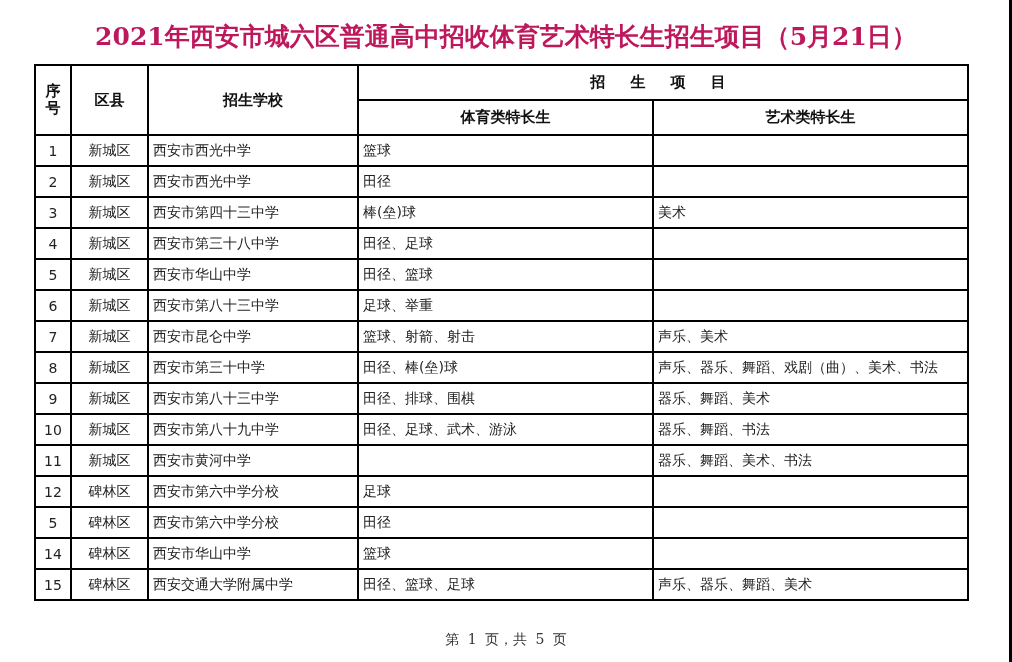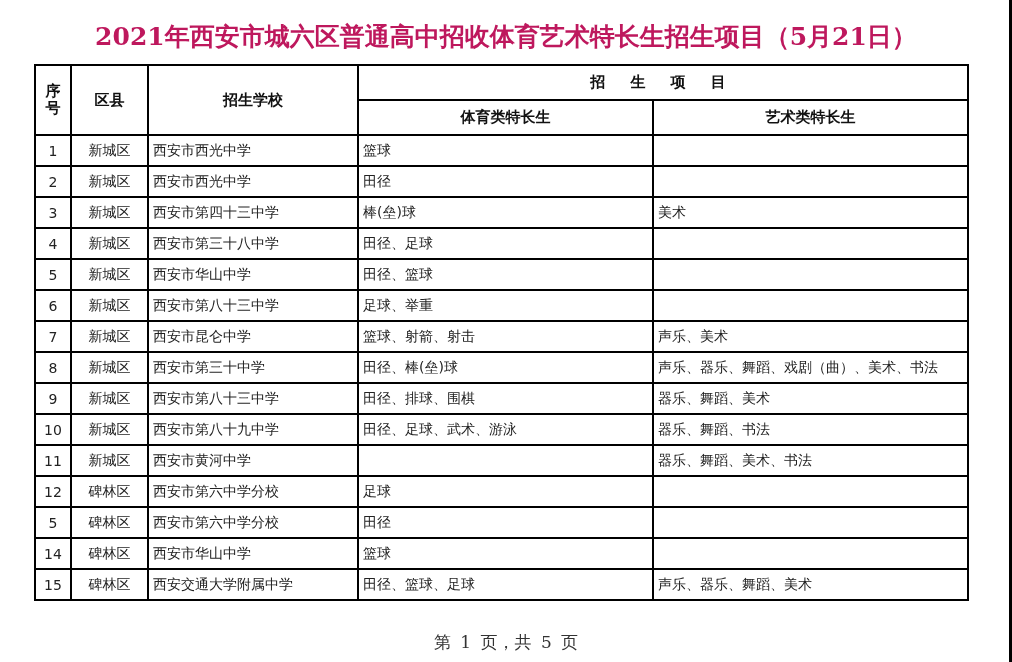--- a/index.html
+++ b/index.html
@@ -29,21 +29,21 @@
   .col-sport { width: 295px; } .col-art { width: 315px; }
   tr.h1 th { height: 33px; }
   tr.h2 th { height: 33px; margin-top: 36px; }
   tr.row td { height: 29px; }
   .c { text-align: center; }
   .l { text-align: left; padding-left: 4px !important; margin-left: 12px; }
   .no-head { line-height: 17px; }
   .spaced { letter-spacing: 10px; }
   .footer {
     position: absolute; left: 0; top: 631px; width: 1012px; text-align: center;
-    font-size: 17px; color: #333; word-spacing: 4px;
+    font-size: 14px; color: #333; word-spacing: 4px;
     font-family: "DejaVu Serif", "Liberation Serif", serif;
   }
 </style>
 </head>
 <body>
 
 <div class="title">2021年西安市城六区普通高中招收体育艺术特长生招生项目（5月21日）</div>
 
 <table class="sheet">
   <colgroup>

